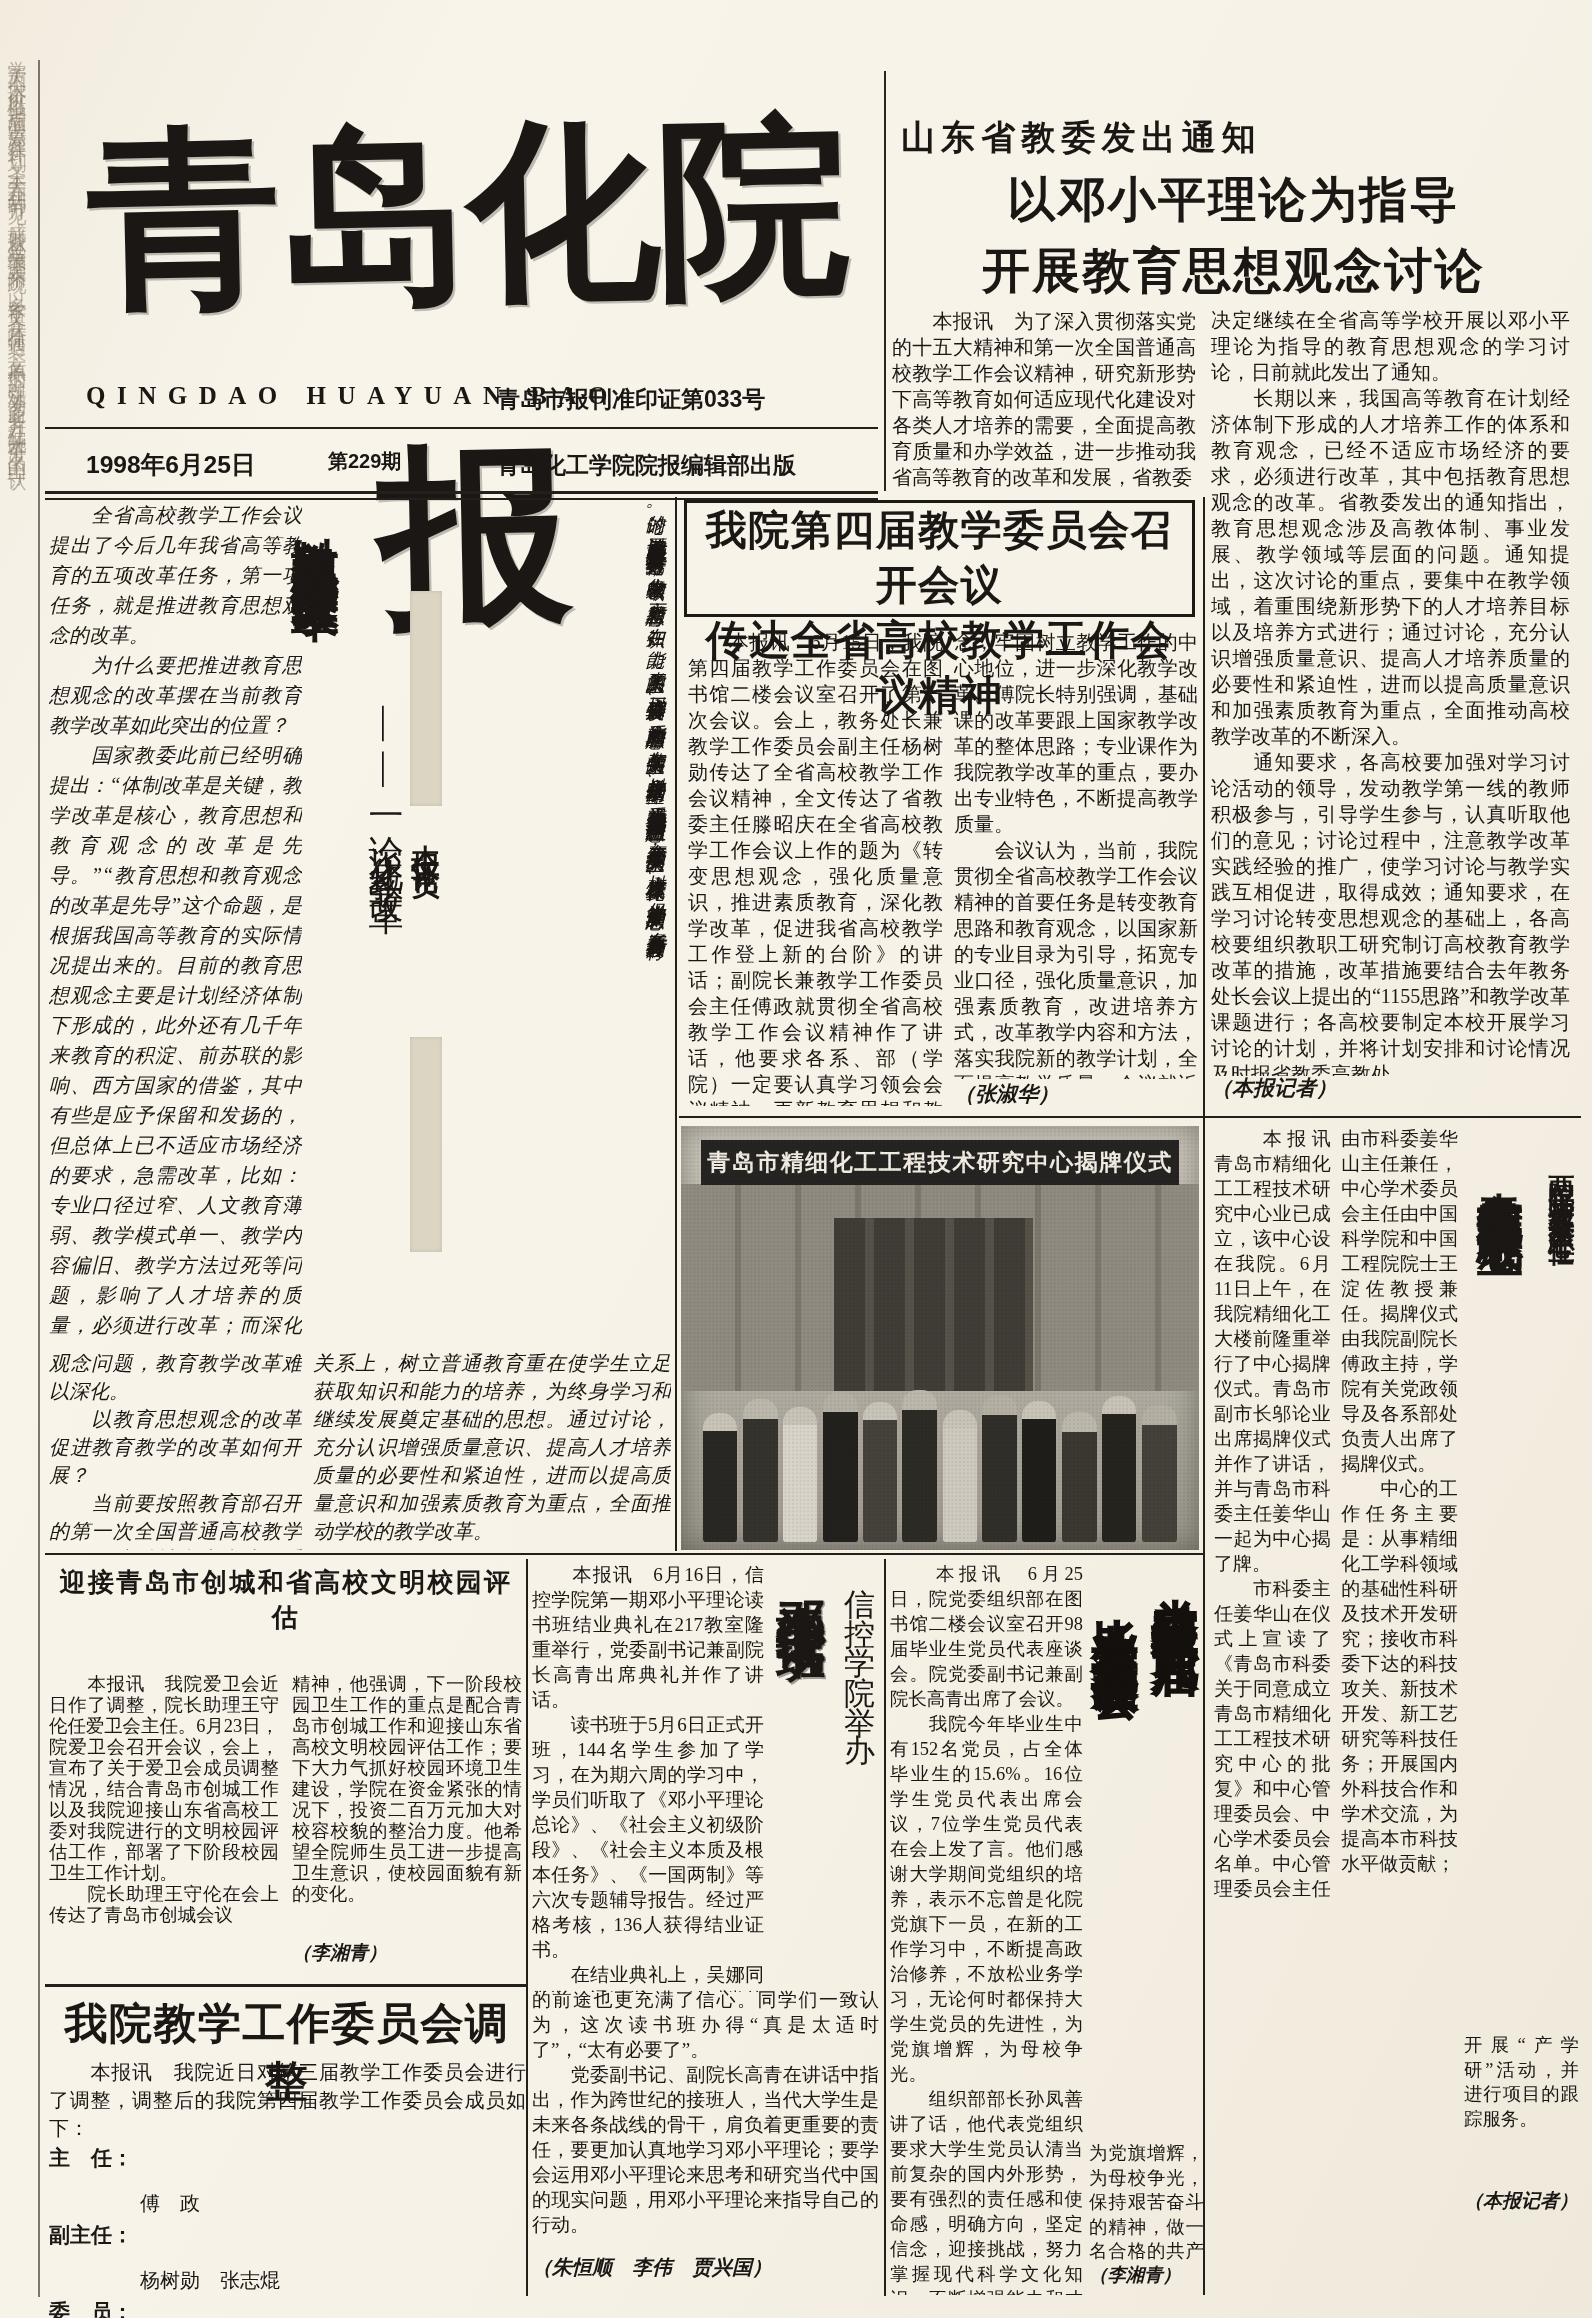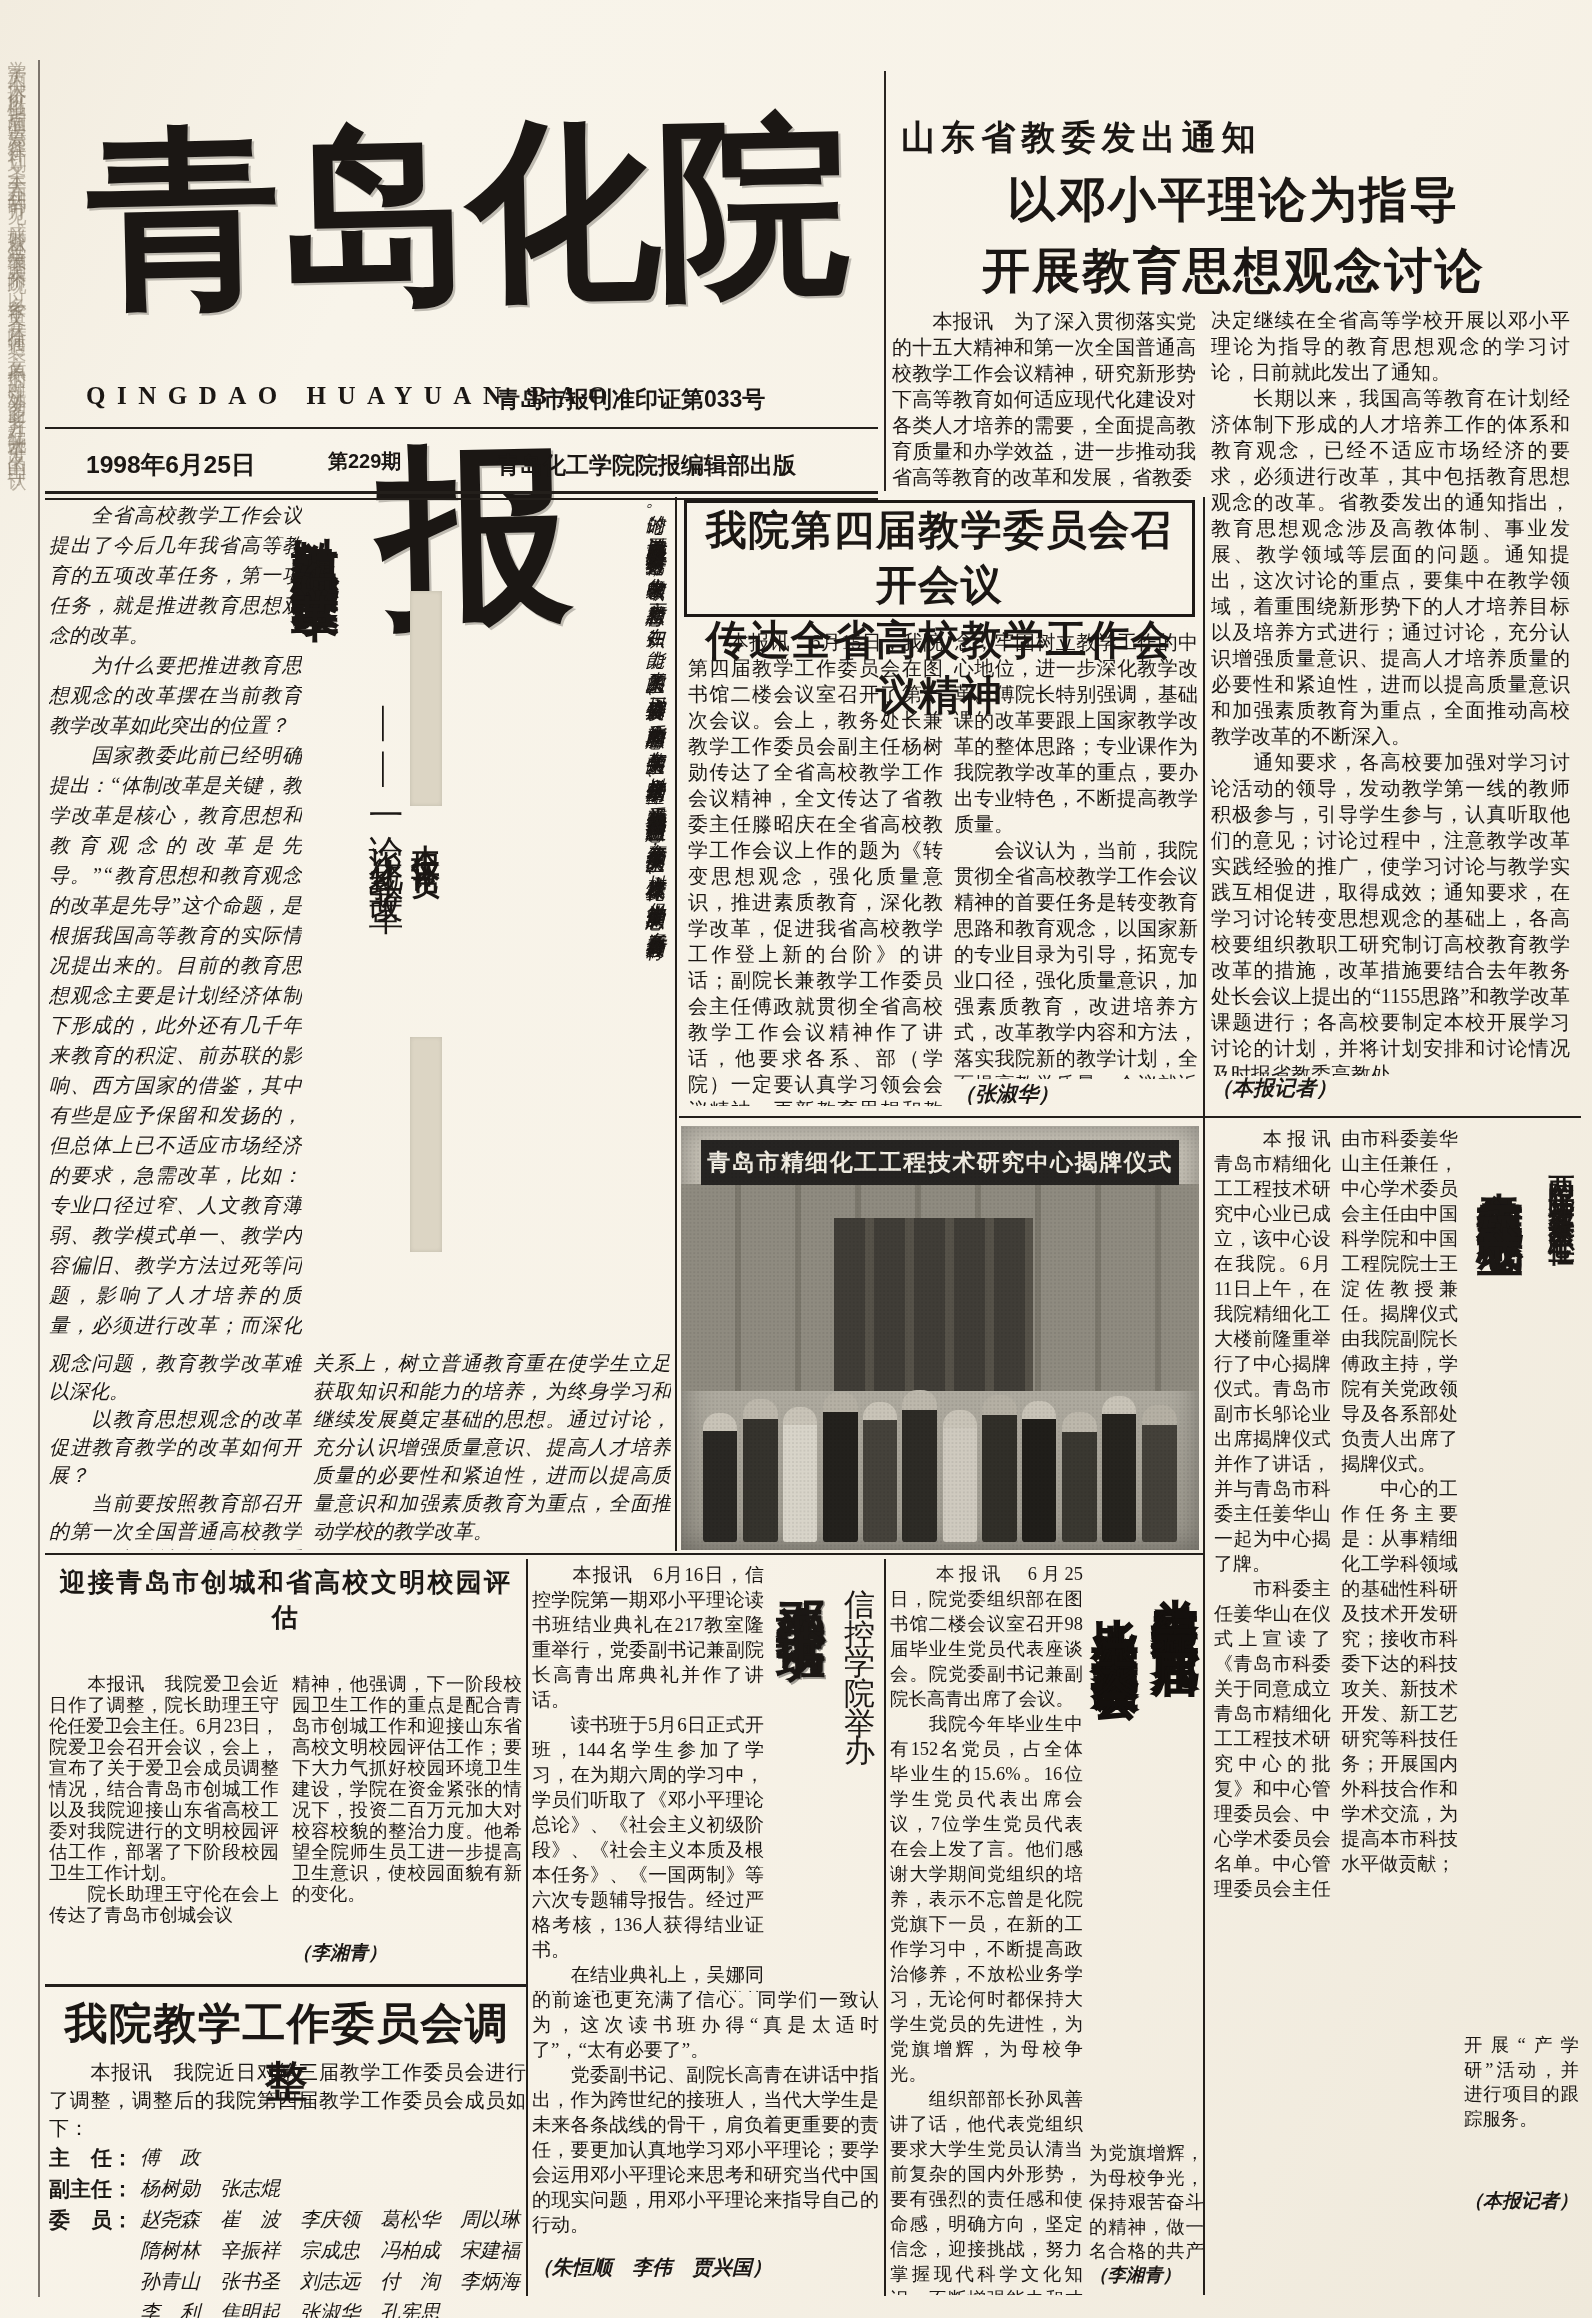--- a/index.html
+++ b/index.html
@@ -100,21 +100,21 @@
   .aw-c2{left:292px;top:1674px;width:230px;height:261px;font-size:18.4px;line-height:21px;}
   .aw-sign{left:292px;top:1940px;width:230px;font-size:19px;}
   .hr-aw{left:45px;top:1984px;width:482px;height:3.1px;}
 
   
   .adj-hl{left:46px;top:1995px;width:482px;text-align:center;font-size:43px;font-weight:900;letter-spacing:1.5px;}
   .adj-intro{left:49px;top:2058px;width:477px;font-size:20px;line-height:28px;}
   .roster{left:49px;top:2142px;width:477px;font-size:20px;line-height:31px;}
   .roster .row{display:flex;}
   .roster .lbl{width:91px;font-weight:bold;flex:none;font-family:"Liberation Sans",sans-serif;font-size:21px;}
-  .roster .val{font-style:italic;}
+  .roster .val{margin-top:46px;}
 
   
   .rd-top{left:532px;top:1562px;width:232px;height:430px;font-size:19px;line-height:25px;}
   .rd-art{left:769px;top:1562px;width:64px;height:431px;font-size:49px;font-weight:900;line-height:64px;
           letter-spacing:4.6px;font-family:"Liberation Serif",serif;text-shadow:1.5px 1.5px 0 rgba(0,0,0,.35);}
   .rd-side{left:839px;top:1565px;width:40px;height:407px;font-size:31px;letter-spacing:29px;line-height:40px;}
   .rd-bot{left:532px;top:1987px;width:347px;height:265px;font-size:19px;line-height:25px;}
   .rd-sign{left:532px;top:2254px;width:347px;font-size:20px;}
 
   

